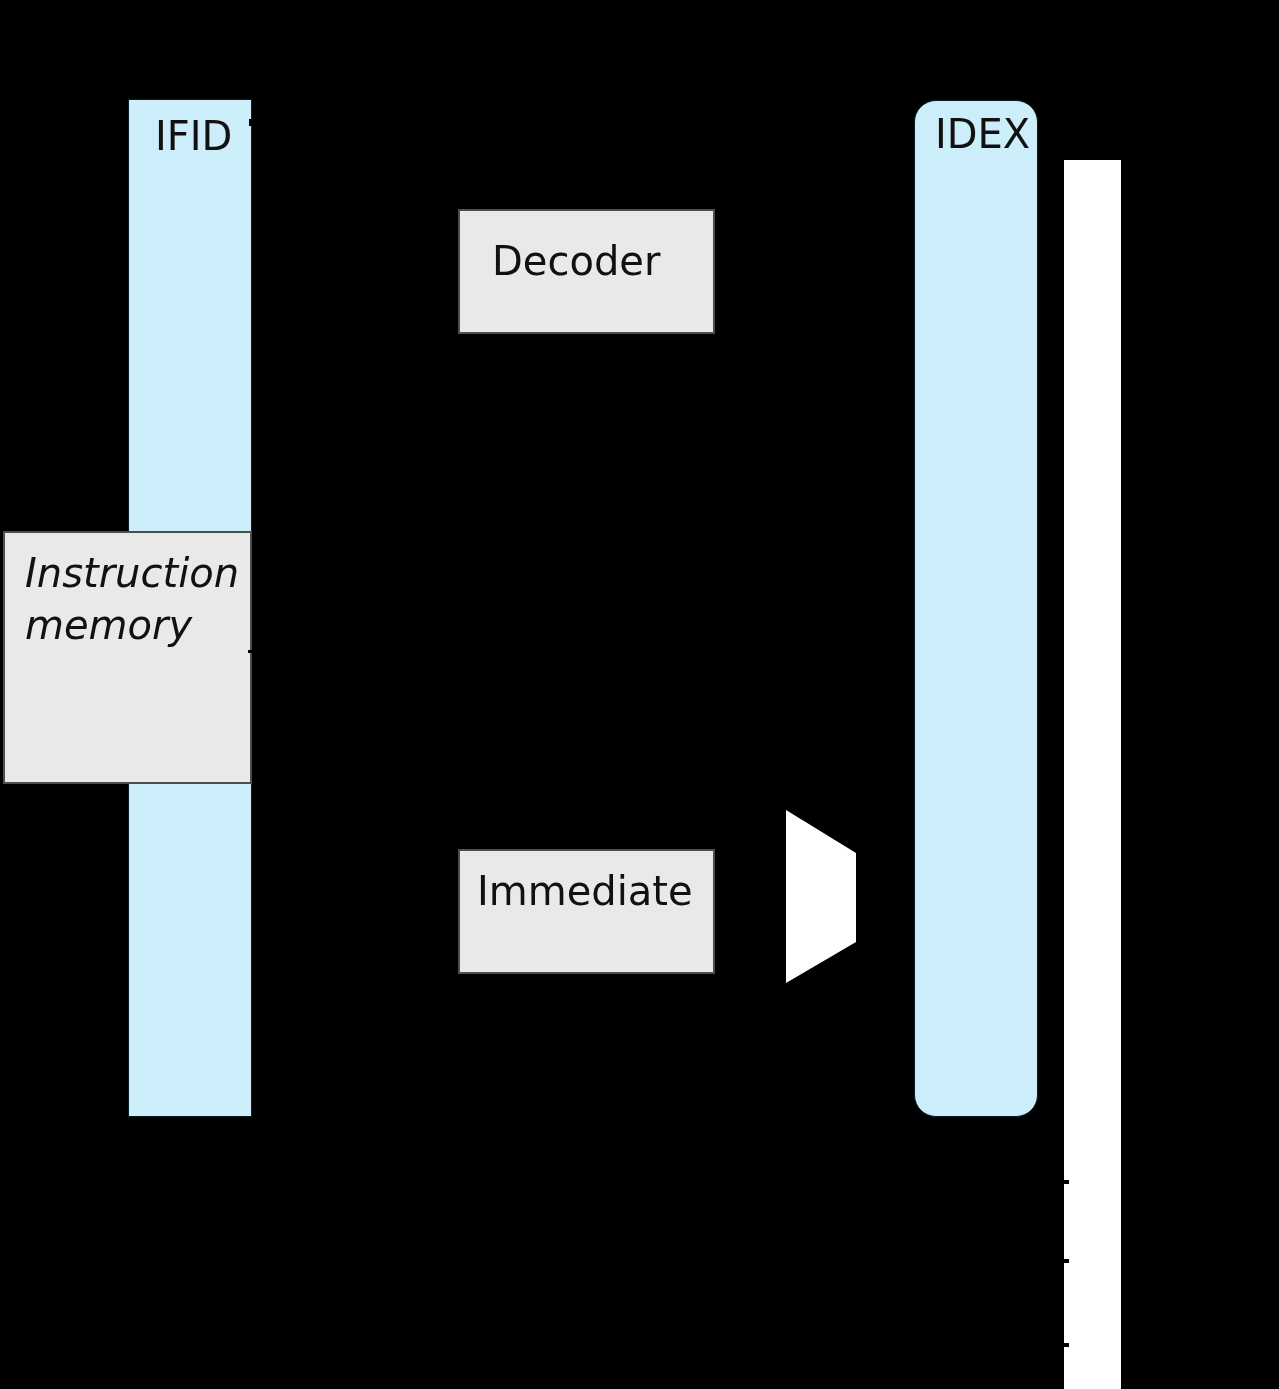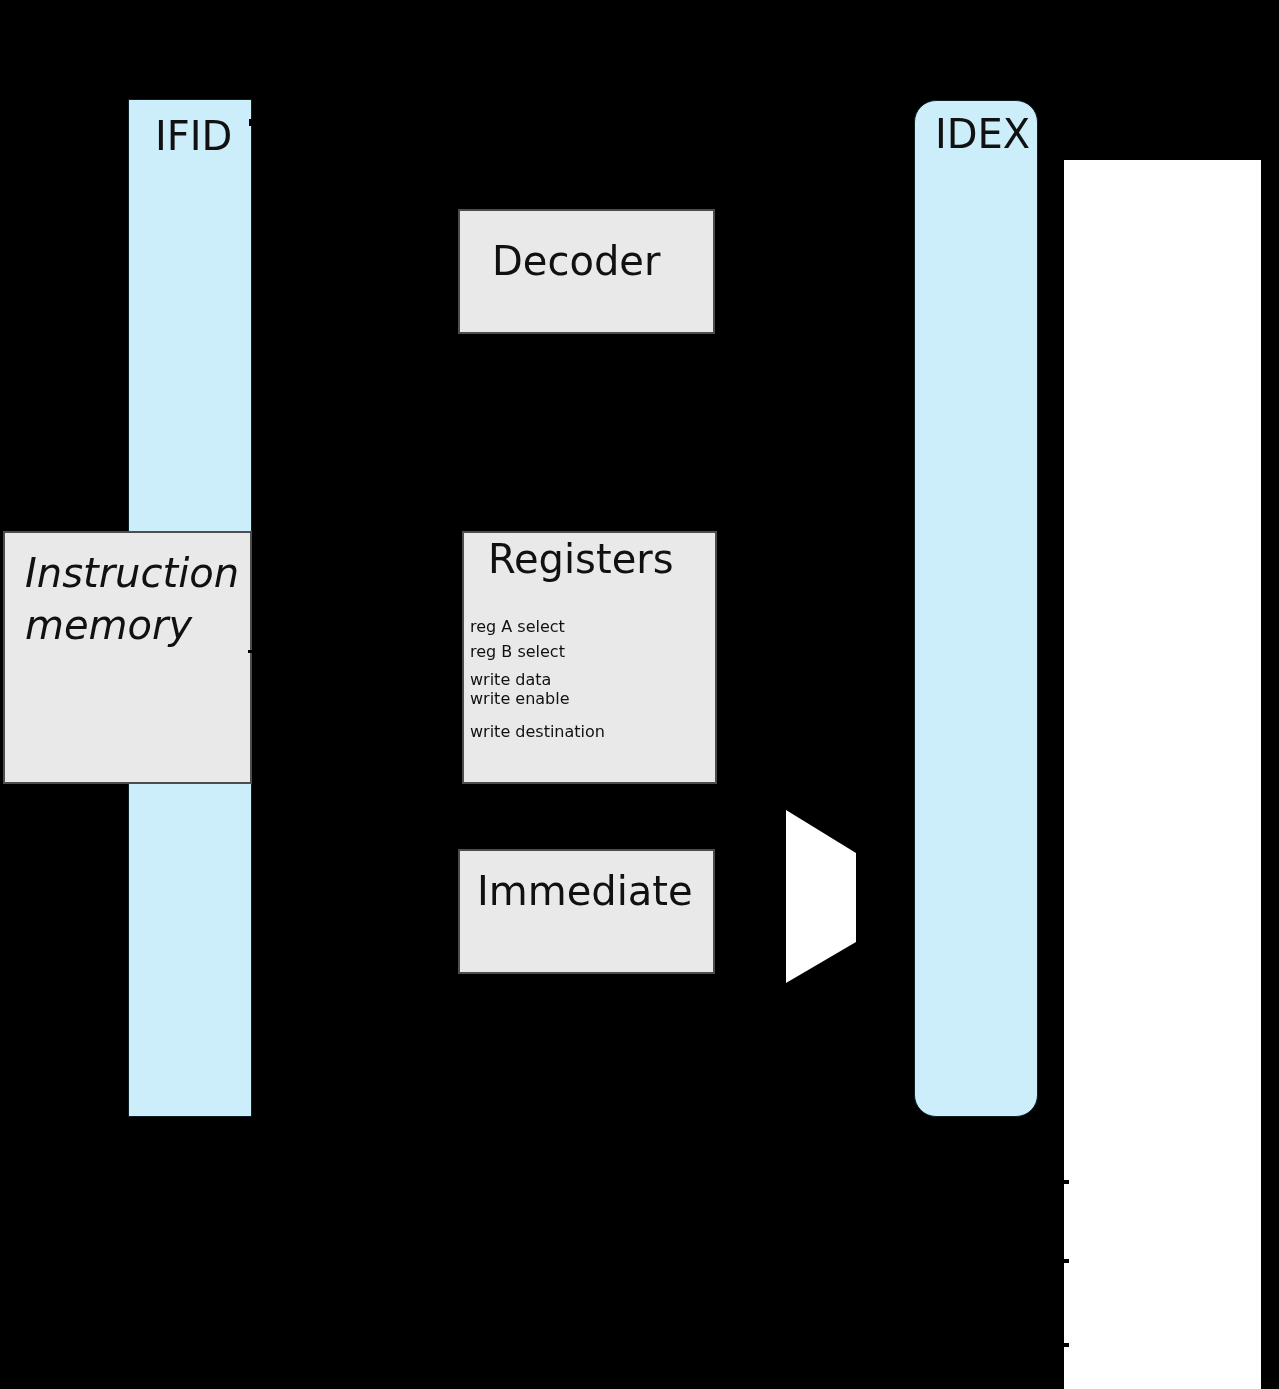--- a/index.html
+++ b/index.html
@@ -1,18 +1,18 @@
 <!DOCTYPE html>
 <html><head>
 <meta charset="utf-8">
 <style>
   html, body { margin: 0; padding: 0; background: #000; }
   .canvas {
     position: relative;
-    width: 1261px;
+    width: 1121px;
     height: 1389px;
     background: #000;
     overflow: hidden;
     font-family: "DejaVu Sans", "Liberation Sans", sans-serif;
     color: #111;
   }
   .abs { position: absolute; box-sizing: border-box; }
 
   .paper {
     left: 1064px; top: 160px; width: 215px; height: 1229px;
@@ -61,28 +61,20 @@
   </div>
 
   <div class="abs bar bar-idex">
     <span class="bar-title" style="left:20px; top:13px;">IDEX</span>
   </div>
 
   <div class="abs block block-decoder">
     <span class="block-title" style="left:32px; top:30px;">Decoder</span>
   </div>
 
-  <div class="abs block block-registers">
-    <span class="block-title" style="left:24px; top:6px;">Registers</span>
-    <span class="port" style="left:6px; top:86px;">reg A select</span>
-    <span class="port" style="left:6px; top:111px;">reg B select</span>
-    <span class="port" style="left:6px; top:139px;">write data</span>
-    <span class="port" style="left:6px; top:158px;">write enable</span>
-    <span class="port" style="left:6px; top:191px;">write destination</span>
-  </div>
 
   <div class="abs block block-immediate">
     <span class="block-title" style="left:17px; top:20px;">Immediate</span>
   </div>
 
   <div class="abs block block-imem">
     <span class="imem-title" style="left:20px; top:14px;">Instruction memory</span>
   </div>
 
   <div class="abs stub" style="left:248px; top:650px; width:6px; height:3px;"></div>

